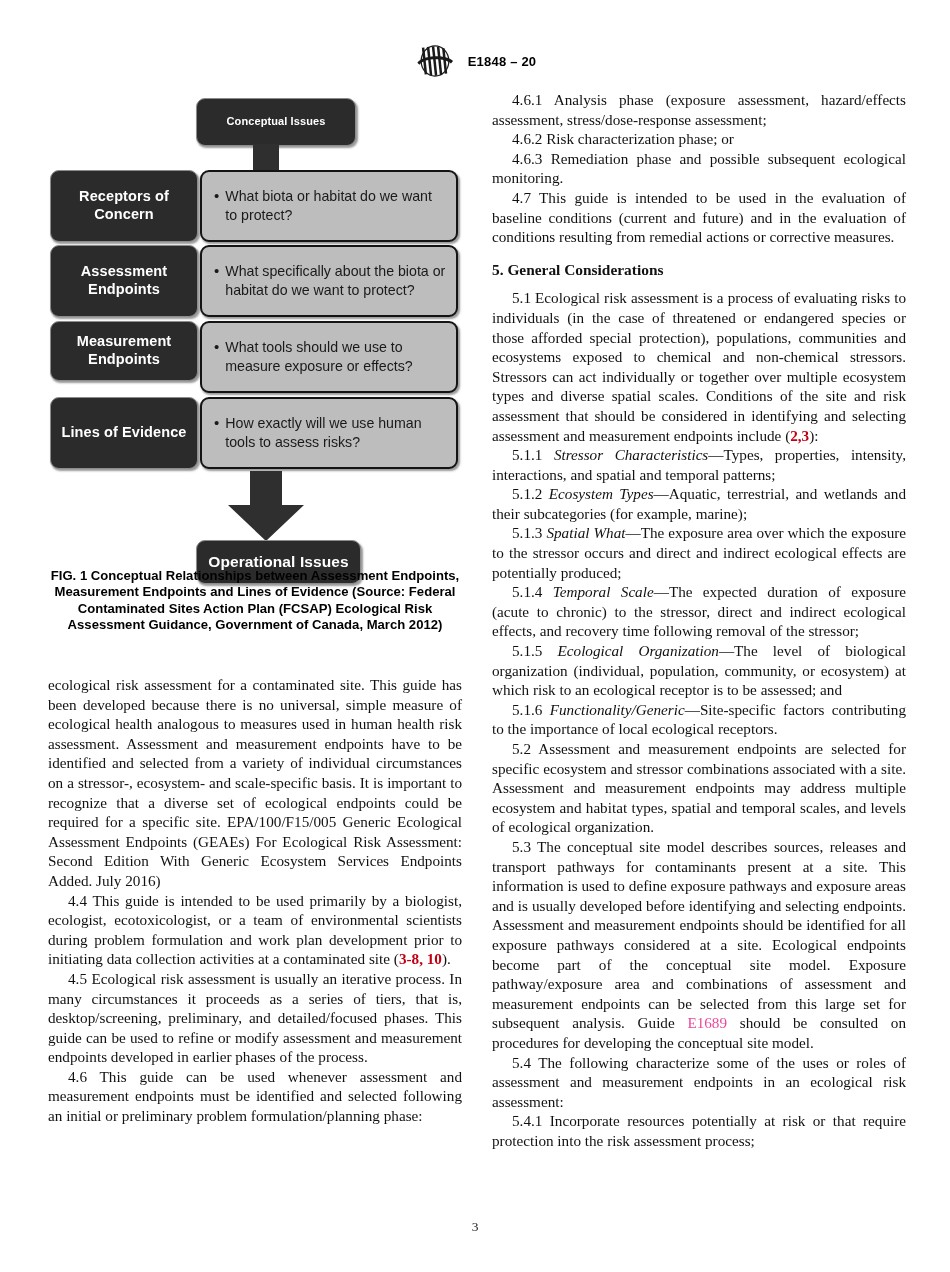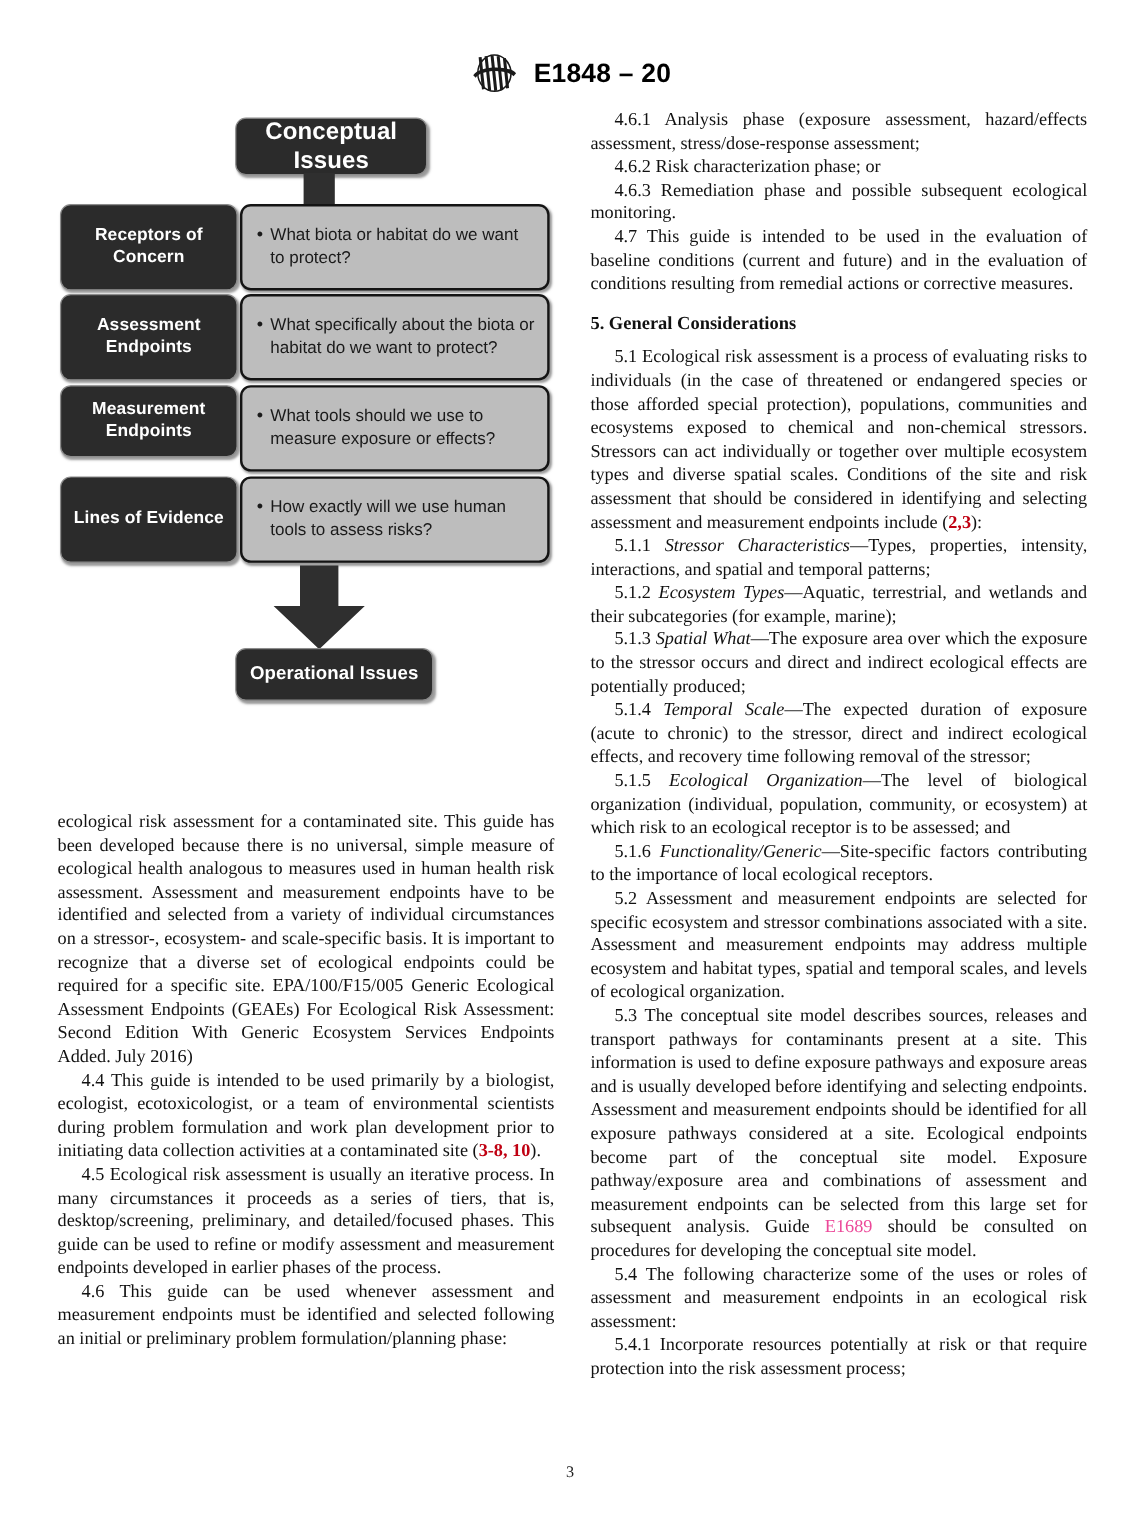--- a/index.html
+++ b/index.html
@@ -28,21 +28,21 @@
     gap: 12px;
   }
   .astm-logo {
     width: 42px;
     height: 34px;
     display: block;
   }
   .doc-designation {
     font-family: "Liberation Sans", sans-serif;
     font-weight: bold;
-    font-size: 22px;
+    font-size: 13px;
     letter-spacing: 0.2px;
     color: #000;
   }
 
   
   .columns {
     position: absolute;
     top: 90px;
     left: 48px;
     width: 858px;
@@ -112,21 +112,21 @@
     font-weight: bold;
     color: #ffffff;
     background: #2b2b2b;
     border: 1.5px solid #8c8c8c;
     box-shadow: 1.5px 2px 2px rgba(120,120,120,0.75);
     text-align: center;
     line-height: 1.22;
     font-size: 14.5px;
     letter-spacing: 0.1px;
   }
-  .node.top    { font-size: 20px; }
+  .node.top    { font-size: 11px; }
   .node.bottom { font-size: 15.5px; }
 
   .qbox {
     position: absolute;
     box-sizing: border-box;
     border-radius: 9px;
     background: #bdbdbd;
     border: 2px solid #141414;
     box-shadow: 1.5px 2px 2px rgba(120,120,120,0.75);
     font-family: "Liberation Sans", sans-serif;
@@ -254,20 +254,21 @@
 
         <svg style="position:absolute; left:176px; top:381px; width:84px; height:72px;" viewBox="0 0 84 72">
           <polygon points="26,0 58,0 58,34 80,34 42,70 4,34 26,34" fill="#2f2f2f"></polygon>
         </svg>
 
         <div class="node bottom" style="left:148px; top:450px; width:165px; height:44px;">
           <span>Operational Issues</span>
         </div>
       </div>
 
+      <div class="fig-caption">FIG. 1 Conceptual Relationships between Assessment Endpoints, Measurement Endpoints and Lines of Evidence (Source: Federal Contaminated Sites Action Plan (FCSAP) Ecological Risk Assessment Guidance, Government of Canada, March 2012)</div>
     </div>
 
     <div style="position:absolute; top:585px; left:0; width:414px;">
 
       <p class="body">ecological risk assessment for a contaminated site. This guide has been developed because there is no universal, simple measure of ecological health analogous to measures used in human health risk assessment. Assessment and measurement endpoints have to be identified and selected from a variety of individual circumstances on a stressor-, ecosystem- and scale-specific basis. It is important to recognize that a diverse set of ecological endpoints could be required for a specific site. EPA/100/F15/005 Generic Ecological Assessment Endpoints (GEAEs) For Ecological Risk Assessment: Second Edition With Generic Ecosystem Services Endpoints Added. July 2016)</p>
 
       <p class="body indent gap"><span>4.4 This guide is intended to be used primarily by a biologist, ecologist, ecotoxicologist, or a team of environmental scientists during problem formulation and work plan development prior to initiating data collection activities at a contaminated site (</span><span class="ref-red">3-8, 10</span><span>).</span></p>
 
       <p class="body indent gap">4.5 Ecological risk assessment is usually an iterative process. In many circumstances it proceeds as a series of tiers, that is, desktop/screening, preliminary, and detailed/focused phases. This guide can be used to refine or modify assessment and measurement endpoints developed in earlier phases of the process.</p>
 

